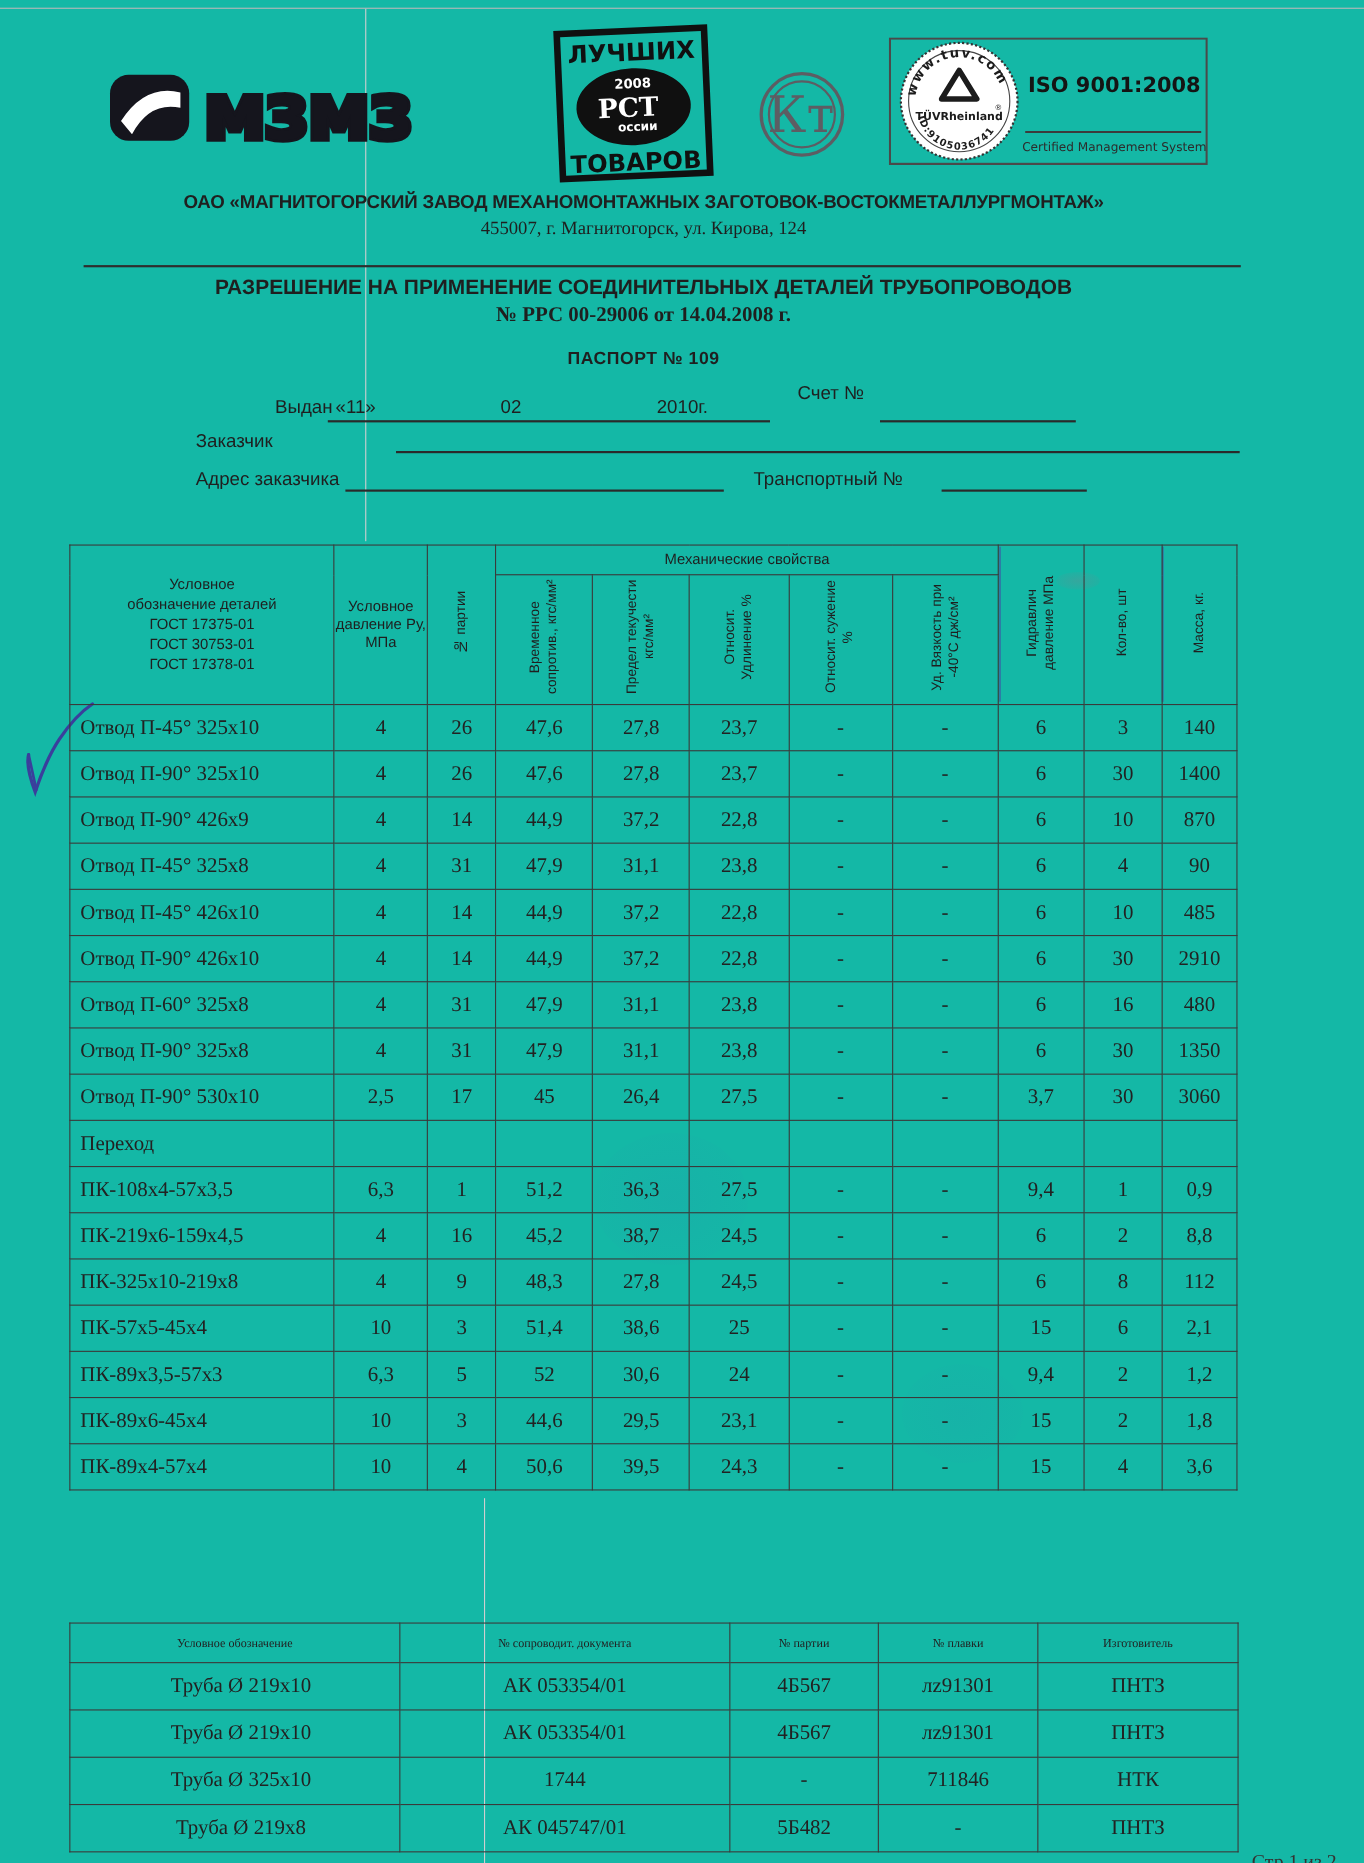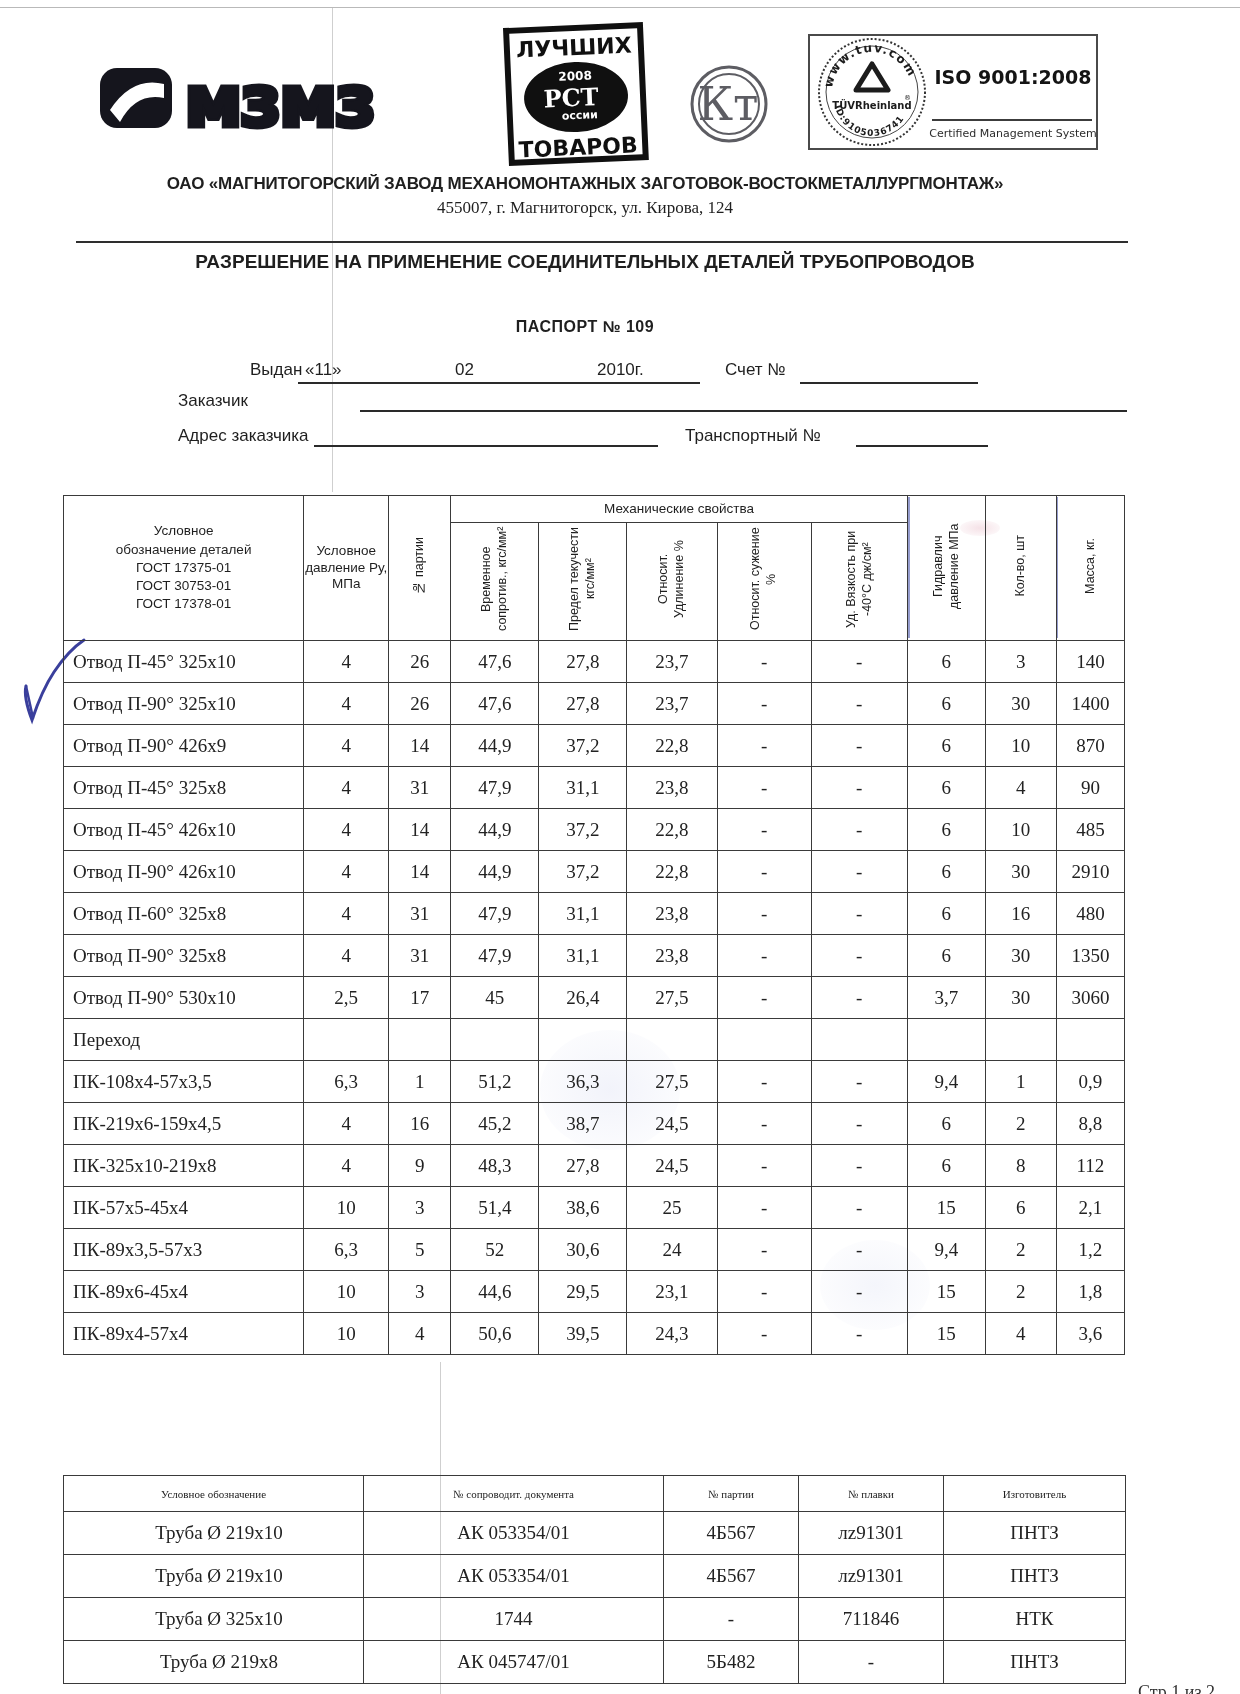--- a/index.html
+++ b/index.html
@@ -1,16 +1,16 @@
 <!DOCTYPE html>
 <html><head>
 <meta charset="utf-8">
 <style>
   html,body{margin:0;padding:0;background:#e8e8e8;}
-  .page{position:relative;width:1240px;height:1694px;background:#ffffff;overflow:hidden;
+  .page{position:relative;width:1240px;height:1694px;background:#14b8a6;overflow:hidden;
         font-family:"Liberation Sans",sans-serif;color:#1f1f1f;}
   .abs{position:absolute;}
   .ctr{left:0;right:70px;text-align:center;}
   
   .scan-top{left:0;top:7px;width:1240px;height:1px;background:#b9b9b9;}
   .fold{width:1px;background:#cfcfcf;}
   .ghost{border-radius:50%;pointer-events:none;}
   
   .company{top:174px;font-weight:bold;font-size:17px;letter-spacing:-0.2px;}
   .address{top:198px;font-size:17px;font-family:Liberation Serif, serif;}
@@ -112,28 +112,29 @@
       <text x="205" y="50" text-anchor="middle" font-family="DejaVu Sans, sans-serif" font-size="19" font-weight="bold" fill="#141414">ISO 9001:2008</text>
       <line x1="124" y1="86" x2="284" y2="86" stroke="#3c3c3c" stroke-width="2"></line>
       <text x="205" y="103" text-anchor="middle" font-family="DejaVu Sans, sans-serif" font-size="11" fill="#2c2c2c">Certified Management System</text>
     </svg>
   </div>
 
   <div class="abs ctr company">ОАО «МАГНИТОГОРСКИЙ ЗАВОД МЕХАНОМОНТАЖНЫХ ЗАГОТОВОК-ВОСТОКМЕТАЛЛУРГМОНТАЖ»</div>
   <div class="abs ctr address">455007, г. Магнитогорск, ул. Кирова, 124</div>
   <div class="abs rule"></div>
   <div class="abs ctr permit">РАЗРЕШЕНИЕ НА ПРИМЕНЕНИЕ  СОЕДИНИТЕЛЬНЫХ ДЕТАЛЕЙ ТРУБОПРОВОДОВ</div>
+  <div class="abs ctr permit-no">№ РРС 00-29006 от 14.04.2008 г.</div>
   <div class="abs ctr passport">ПАСПОРТ №  109</div>
 
   <div class="abs lbl" style="left:250px;top:360px;">Выдан</div>
   <div class="abs lbl" style="left:305px;top:360px;">«11»</div>
   <div class="abs lbl" style="left:455px;top:360px;">02</div>
   <div class="abs lbl" style="left:597px;top:360px;">2010г.</div>
   <div class="abs blank" style="left:298px;top:382px;width:402px;"></div>
-  <div class="abs lbl" style="left:725px;top:360px;">Счет №</div>
+  <div class="abs lbl" style="left:725px;top:348px;">Счет №</div>
   <div class="abs blank" style="left:800px;top:382px;width:178px;height:1.5px;"></div>
 
   <div class="abs lbl" style="left:178px;top:391px;">Заказчик</div>
   <div class="abs blank" style="left:360px;top:410px;width:767px;"></div>
   <div class="abs lbl" style="left:178px;top:426px;">Адрес заказчика</div>
   <div class="abs blank" style="left:314px;top:445px;width:344px;height:1.5px;"></div>
   <div class="abs lbl" style="left:685px;top:426px;">Транспортный №</div>
   <div class="abs blank" style="left:856px;top:445px;width:132px;height:1.5px;"></div>
 
   <div class="abs" style="left:2px;top:626px;">

